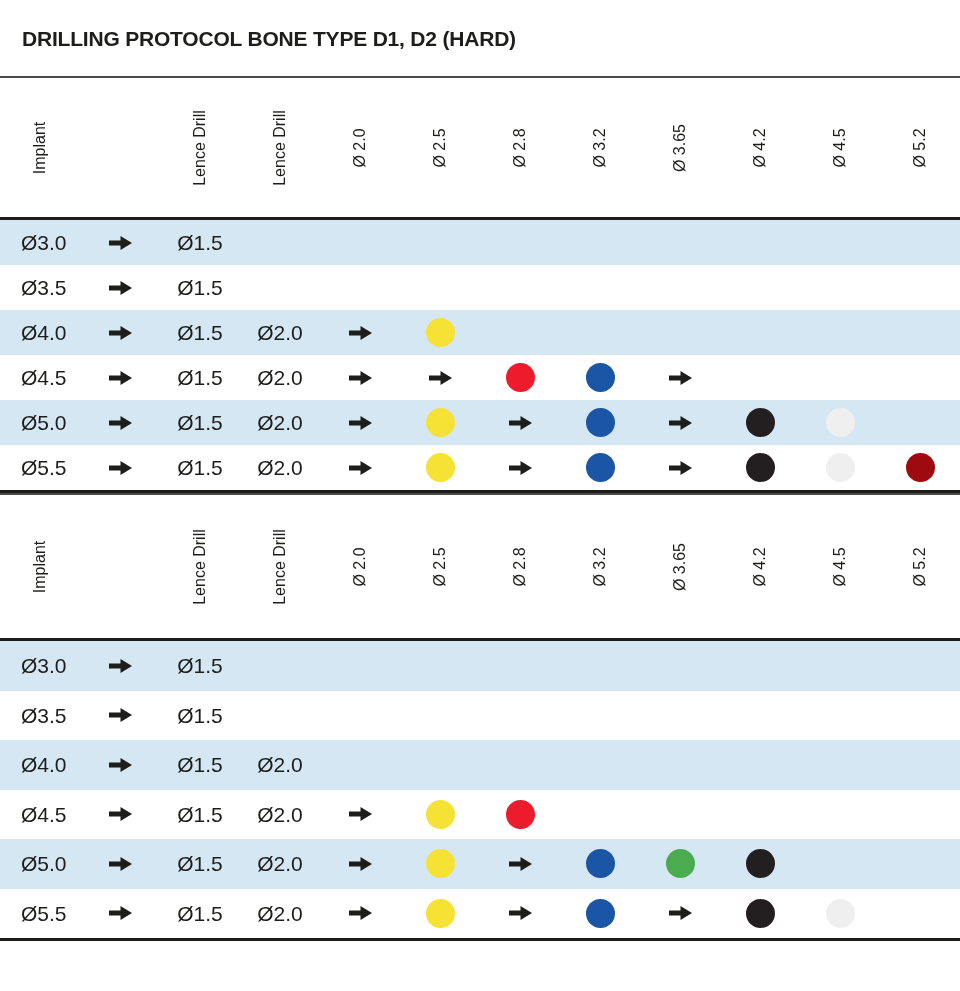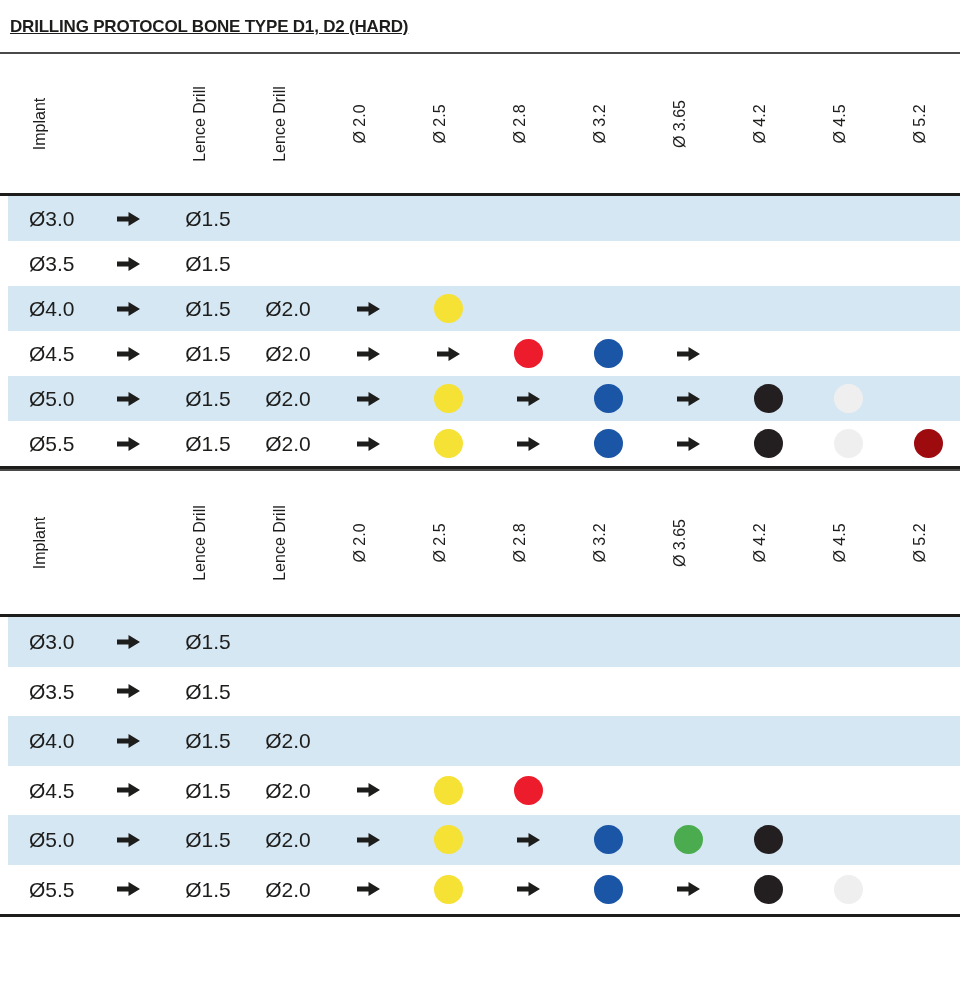--- a/index.html
+++ b/index.html
@@ -3,39 +3,39 @@
 <meta charset="utf-8">
 <style>
   html,body{margin:0;padding:0;background:#ffffff;}
   .page{
     width:960px;height:991px;overflow:hidden;background:#fff;
     font-family:"Liberation Sans",sans-serif;color:#1d1d1b;
     position:relative;
   }
   *{box-sizing:border-box;}
   .title{
-    margin:0;font-size:17px;font-weight:700;letter-spacing:-0.2px;
-    line-height:27px;color:#1d1d1b;text-decoration:underline;
+    margin:12px;font-size:21px;font-weight:700;letter-spacing:-0.2px;
+    line-height:27px;color:#1d1d1b;
   }
   .tbl-hard .title{padding:13px 0 12px 10px;}
   .tbl-soft .title{padding:32px 0 13px 10px;}
   .thead{
     display:grid;grid-template-columns:repeat(12,80px);
     align-items:center;justify-items:center;
     border-top:2px solid #4a4a49;border-bottom:3px solid #1d1d1b;
   }
   .tbl-hard .thead{height:144px;}
   .tbl-soft .thead{height:148px;}
   .hcell{width:80px;display:flex;align-items:center;justify-content:center;}
   .rot{
     transform:rotate(-90deg);white-space:nowrap;
     font-size:16px;line-height:16px;color:#1d1d1b;
   }
   .tbody{border-bottom:3px solid #1d1d1b;}
-  .row{display:grid;grid-template-columns:repeat(12,80px);align-items:center;margin-left:8px;}
+  .row{display:grid;grid-template-columns:repeat(12,80px);align-items:center;}
   .tbl-hard .row{height:45px;}
   .tbl-soft .row{height:49.5px;}
   .row.stripe{background:#d6e7f4;}
   .cell{
     display:flex;align-items:center;justify-content:center;
     font-size:21px;line-height:21px;color:#1d1d1b;height:100%;
   }
   .cell.implant{justify-content:flex-start;padding-left:21px;}
   .dot{width:29px;height:29px;border-radius:50%;display:block;}
   .arrow{display:block;}

